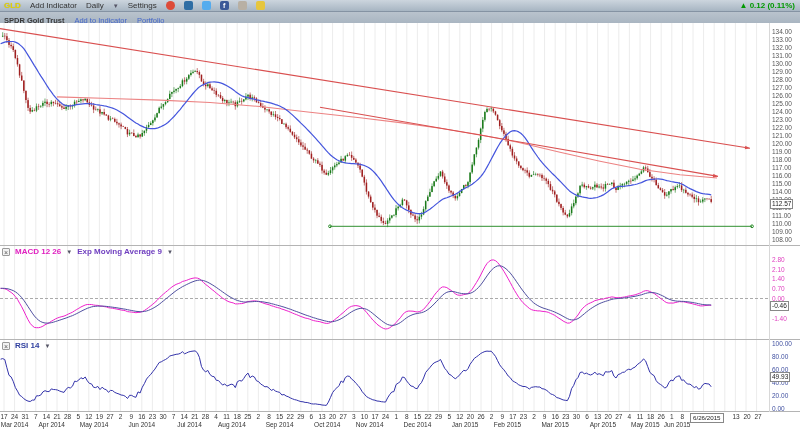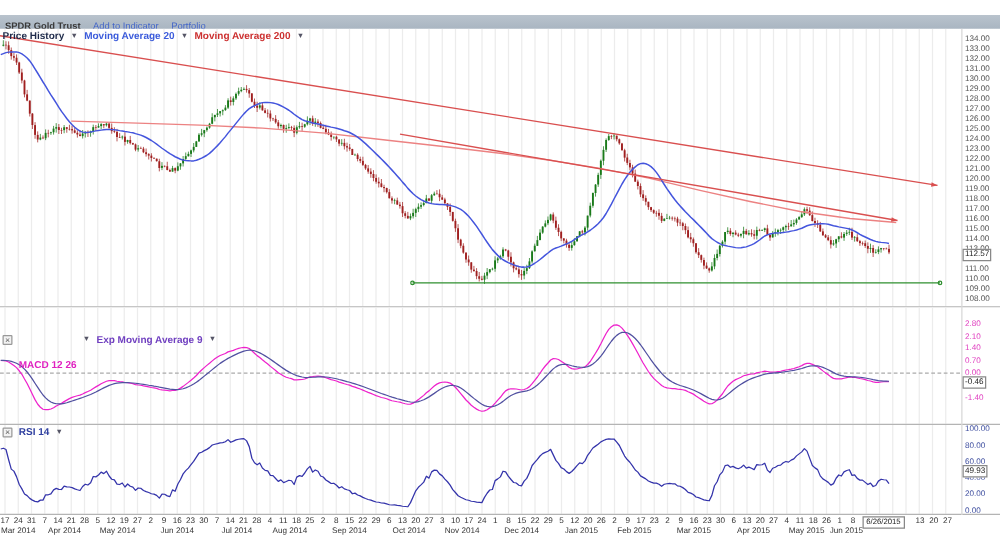--- a/index.html
+++ b/index.html
@@ -26,21 +26,21 @@
   #pricePane{top:23px;height:222px;}
   #macdPane{top:246px;height:93px;}
   #rsiPane{top:340px;height:71px;}
   .pane svg{position:absolute;top:0;left:0;}
   .hdr{position:absolute;top:1px;left:2px;font-size:8px;display:flex;gap:5px;align-items:center;z-index:5;}
   .xbox{width:8px;height:8px;border:1px solid #999;background:#f2f2f2;color:#555;font-size:7px;
         line-height:8px;text-align:center;border-radius:1px;cursor:pointer;box-sizing:border-box;}
   .ph{color:#1e2a4a;font-weight:bold;}
   .ma20l{color:#3b5bdb;font-weight:bold;}
   .ma200l{color:#cc3030;font-weight:bold;}
-  .macdl{color:#e020c0;font-weight:bold;margin-top:40px;}
+  .macdl{color:#e020c0;font-weight:bold;}
   .emal{color:#7040c0;font-weight:bold;text-align:right;}
   .rsil{color:#3040a0;font-weight:bold;}
   .hdiv{position:absolute;left:0;width:800px;height:1px;background:#b4b4b4;}
   .vdiv{position:absolute;top:23px;height:389px;left:769px;width:1px;background:#d8d8d8;}
   
   #overlay{position:absolute;inset:0;pointer-events:none;}
   .ax{position:absolute;left:772px;font-size:6.5px;height:7px;line-height:7px;white-space:nowrap;}
   .axp{color:#555;}
   .axm{color:#e040c0;}
   .axr{color:#4050a0;}
@@ -51,36 +51,42 @@
   .wk{position:absolute;top:1px;width:16px;margin-left:-8px;text-align:center;font-size:6.5px;color:#333;}
   .mo{position:absolute;top:9px;width:60px;margin-left:-30px;text-align:center;font-size:6.5px;color:#333;white-space:nowrap;}
   .datebox{position:absolute;top:1px;border:1px solid #888;background:#fff;font-size:6.2px;
     height:8px;line-height:8px;padding:0 2px;color:#222;}
 </style>
 </head>
 <body>
 
 <div class="app">
 
+  <div class="toolbar">
+    <span class="sym">GLD</span>
+    <span class="tbtn">Add Indicator</span>
+    <span class="tbtn">Daily</span>
+    <span class="caret">▼</span>
+    <span class="tbtn">Settings</span>
+    <span class="ticon" style="background:#dd4b39;border-radius:50%;"></span>
+    <span class="ticon" style="background:#2e6da4;"></span>
+    <span class="ticon" style="background:#55acee;"></span>
+    <span class="ticon" style="background:#3b5998;">f</span>
+    <span class="ticon" style="background:#b8b0a4;"></span>
+    <span class="ticon" style="background:#e6c63e;"></span>
+    <span class="chg"><span>▲</span> <span>0.12 (0.11%)</span></span>
+  </div>
 
   <div class="infobar">
     <span class="iname">SPDR Gold Trust</span>
     <span class="ilink">Add to Indicator</span>
     <span class="ilink">Portfolio</span>
   </div>
 
   <div class="pane" id="pricePane">
-    <div class="hdr">
-      <span class="ph">Price History</span>
-      <span class="caret">▼</span>
-      <span class="ma20l">Moving Average 20</span>
-      <span class="caret">▼</span>
-      <span class="ma200l">Moving Average 200</span>
-      <span class="caret">▼</span>
-    </div>
     <svg id="priceSvg" width="770" height="222">
         <g>
           <line x1="4.0" y1="0" x2="4.0" y2="300" stroke="#ececec" stroke-width="1"></line>
           <line x1="14.6" y1="0" x2="14.6" y2="300" stroke="#ececec" stroke-width="1"></line>
           <line x1="25.2" y1="0" x2="25.2" y2="300" stroke="#ececec" stroke-width="1"></line>
           <line x1="35.8" y1="0" x2="35.8" y2="300" stroke="#ececec" stroke-width="1"></line>
           <line x1="46.4" y1="0" x2="46.4" y2="300" stroke="#ececec" stroke-width="1"></line>
           <line x1="57.0" y1="0" x2="57.0" y2="300" stroke="#ececec" stroke-width="1"></line>
           <line x1="67.6" y1="0" x2="67.6" y2="300" stroke="#ececec" stroke-width="1"></line>
           <line x1="78.2" y1="0" x2="78.2" y2="300" stroke="#ececec" stroke-width="1"></line>

